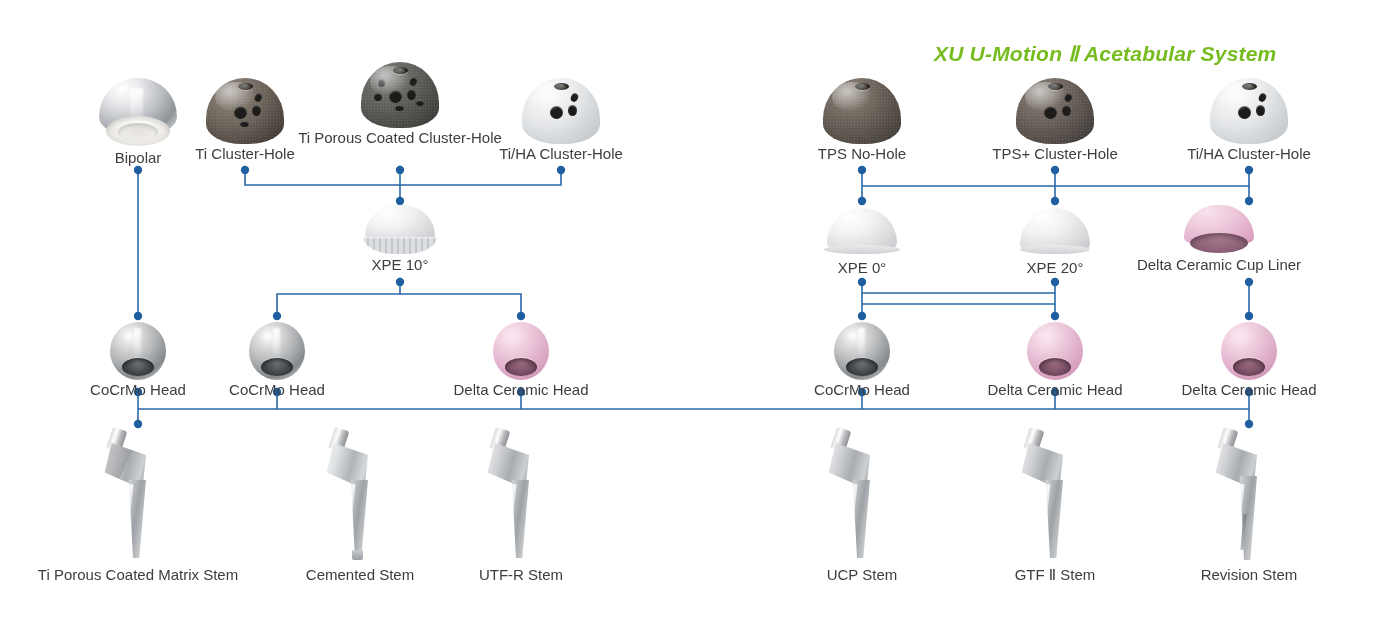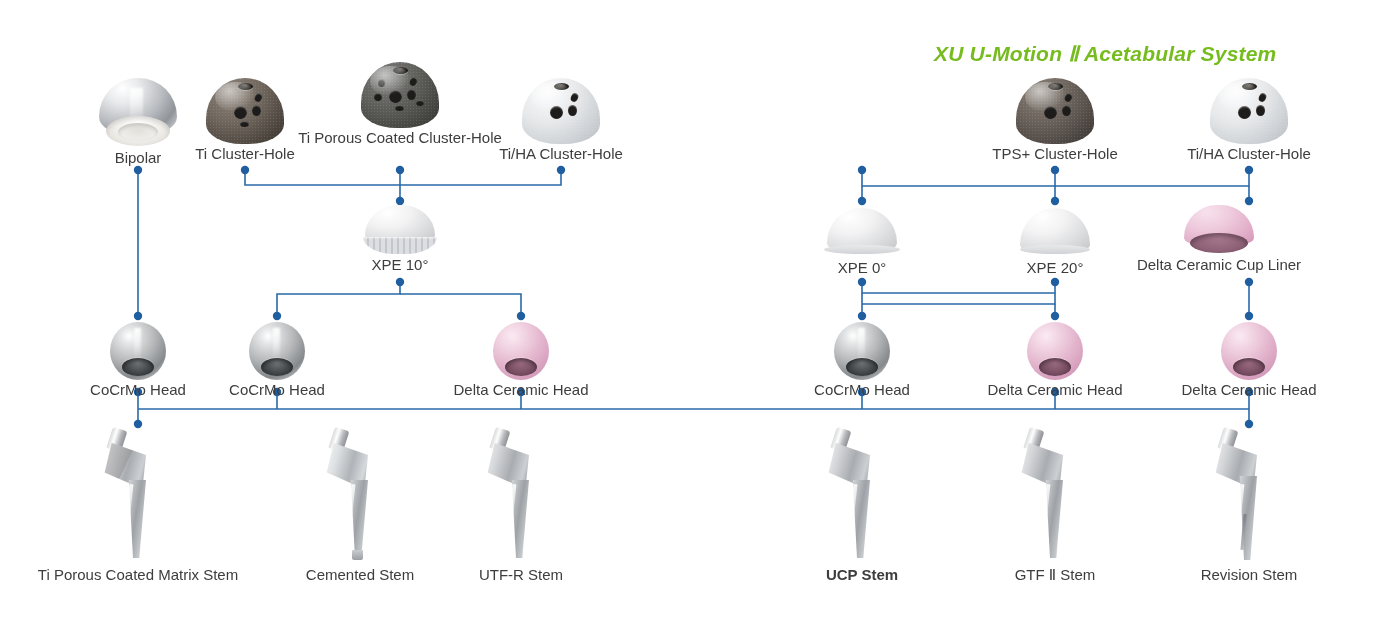--- a/index.html
+++ b/index.html
@@ -469,20 +469,26 @@
   <div class="node" style="left:521px; top:428px;">
     <div class="art stem">
       <div class="neck"></div>
         <div class="shoulder"></div>
         <div class="shaft"></div>
         <div class="hilite"></div>
     </div>
     <span class="cap" style="margin-top:10px;">UTF-R Stem</span>
   </div>
 
+  <div class="node" style="left:862px; top:78px;">
+    <div class="art cup mat-tps porous">
+      <i class="hole apex"></i>
+    </div>
+    <span class="cap">TPS No-Hole</span>
+  </div>
 
   <div class="node" style="left:1055px; top:78px;">
     <div class="art cup mat-tpsp porous">
       <i class="hole apex"></i>
         <i class="hole h1"></i>
         <i class="hole h2"></i>
         <i class="hole h3"></i>
     </div>
     <span class="cap">TPS+ Cluster-Hole</span>
   </div>
@@ -545,21 +551,21 @@
     <span class="cap">Delta Ceramic Head</span>
   </div>
 
   <div class="node" style="left:862px; top:428px;">
     <div class="art stem">
       <div class="neck"></div>
         <div class="shoulder"></div>
         <div class="shaft"></div>
         <div class="hilite"></div>
     </div>
-    <span class="cap" style="margin-top:10px;font-weight:bold;">UCP Stem</span>
+    <span class="cap" style="margin-top:10px;">UCP Stem</span>
   </div>
 
   <div class="node" style="left:1055px; top:428px;">
     <div class="art stem">
       <div class="neck"></div>
         <div class="shoulder"></div>
         <div class="shaft"></div>
         <div class="hilite"></div>
     </div>
     <span class="cap" style="margin-top:10px;">GTF Ⅱ Stem</span>

